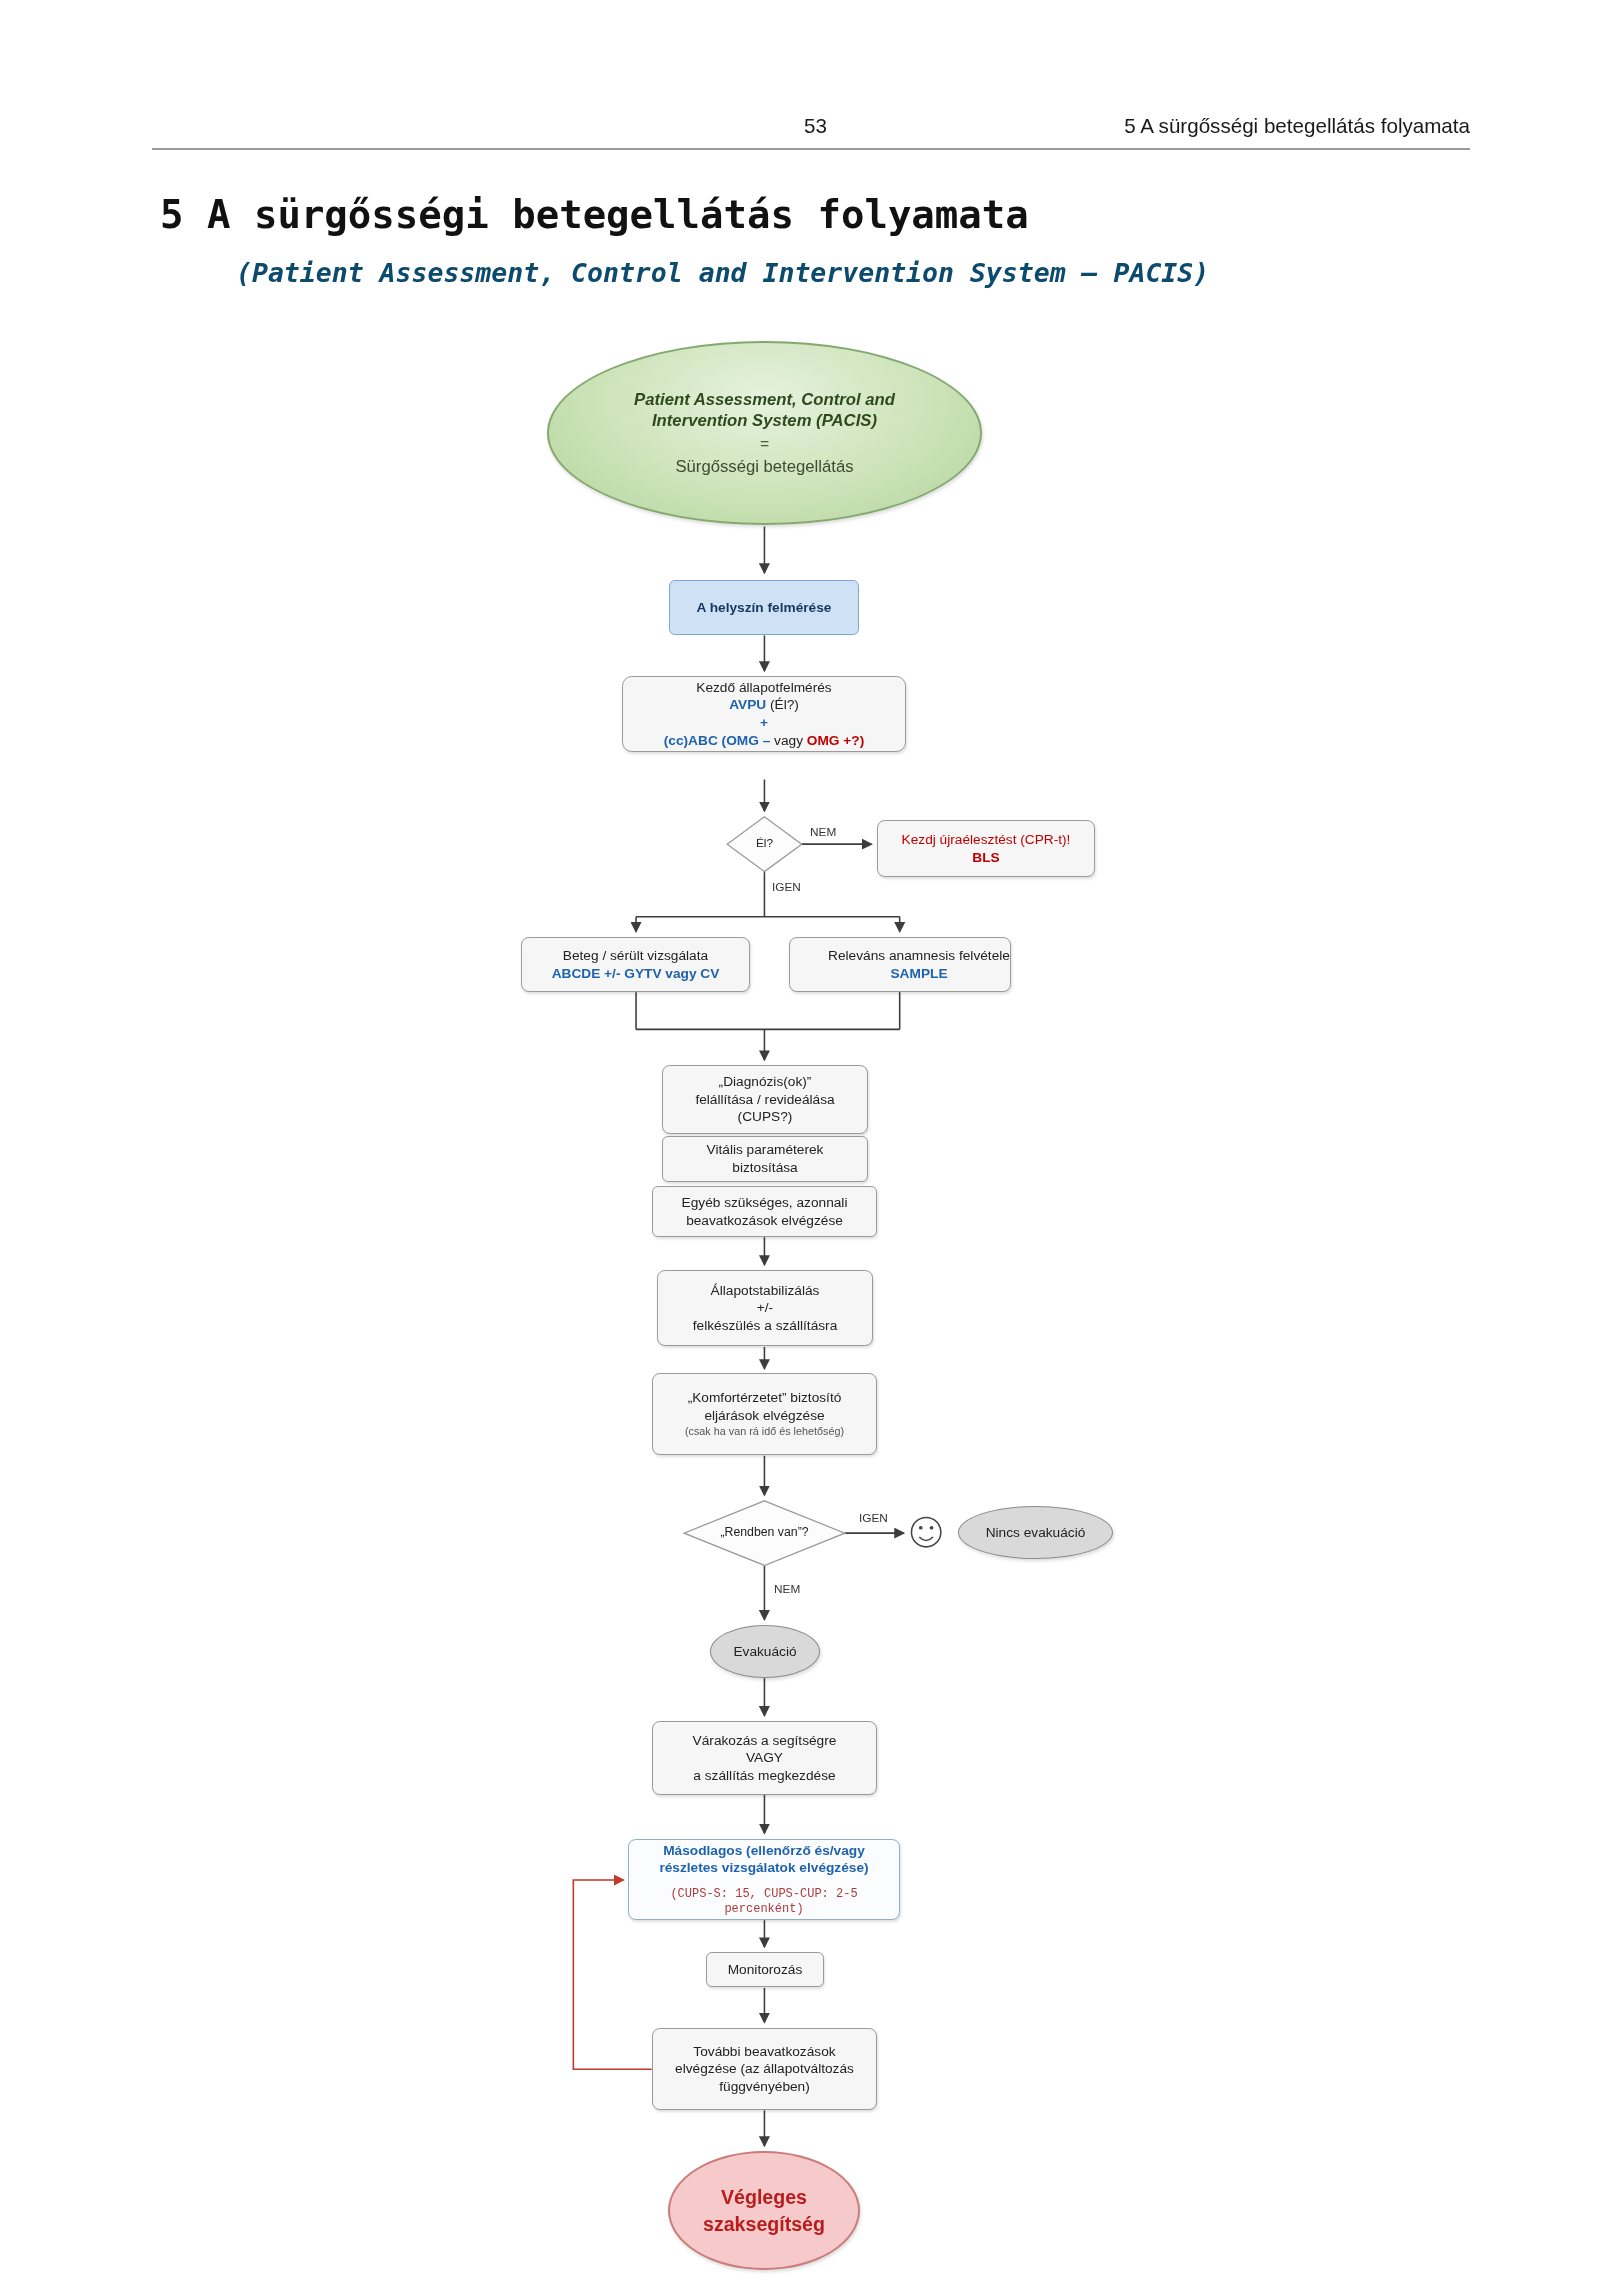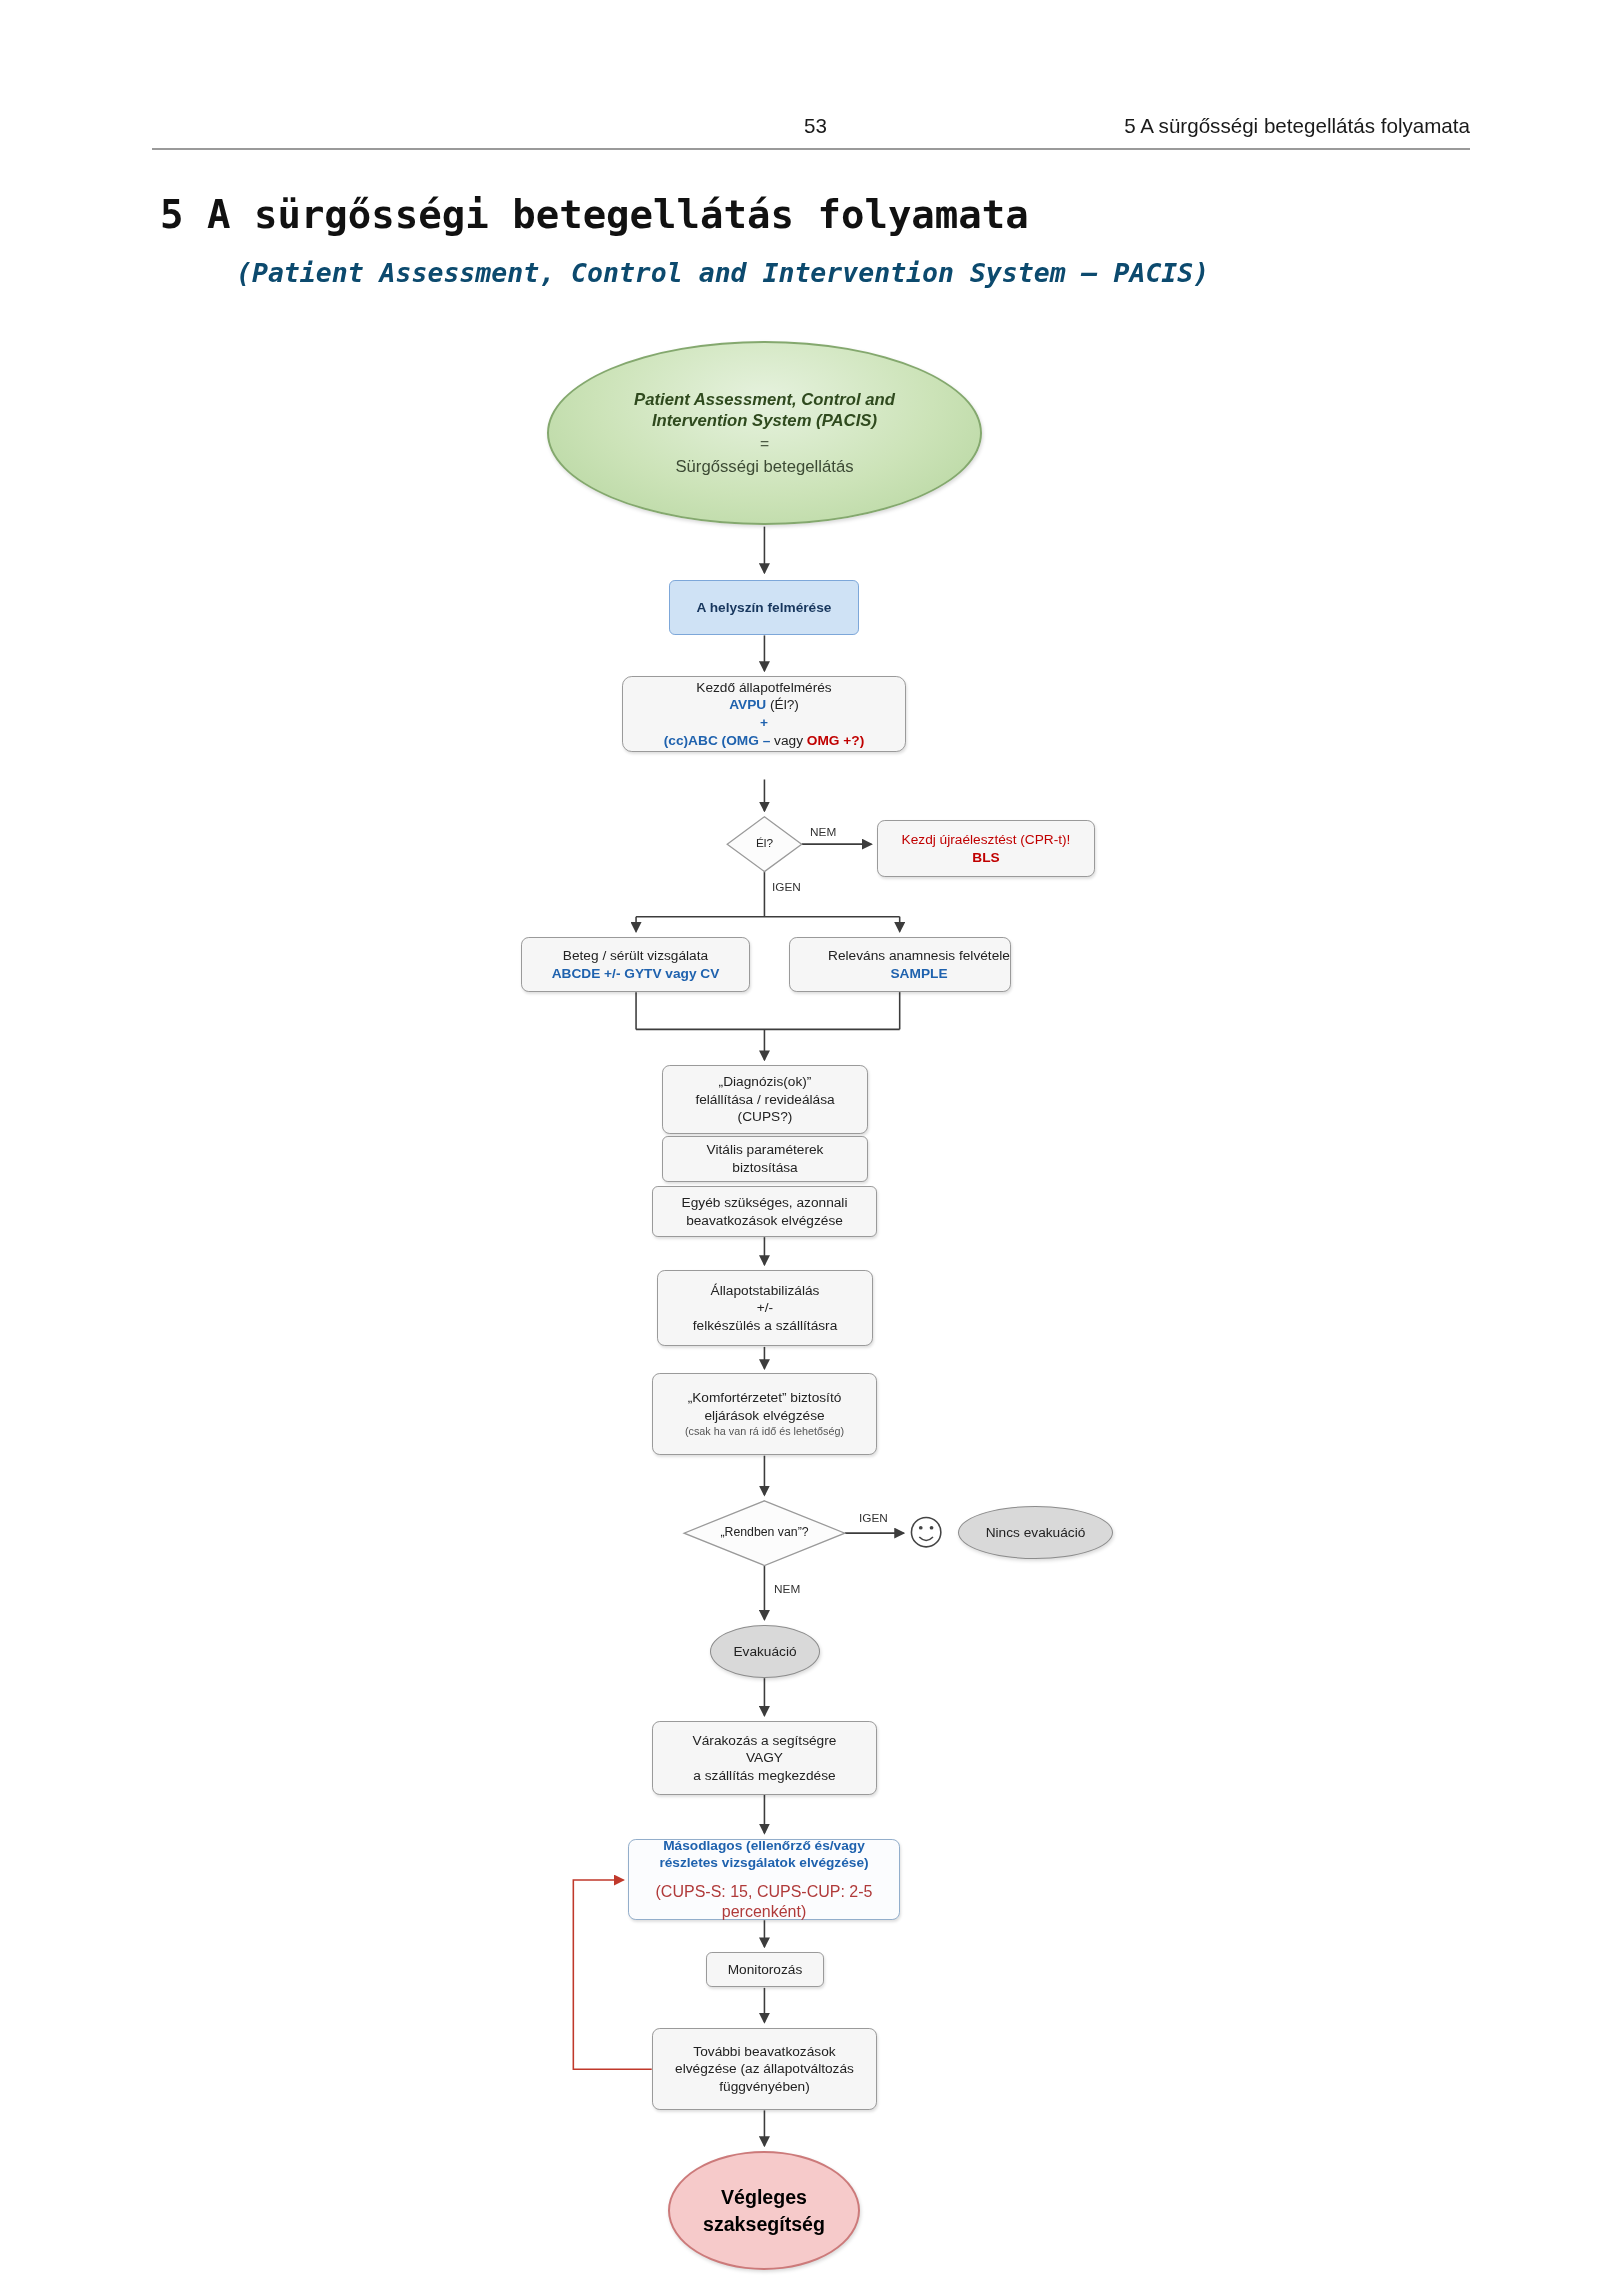--- a/index.html
+++ b/index.html
@@ -47,23 +47,23 @@
   .seg-blue { color:#1f62ae; font-weight:bold; }
   .seg-red  { color:#c00000; font-weight:bold; }
   .seg-dark { color:#222; }
   .blue-bold{ color:#1f62ae; font-weight:bold; }
   .red-line { color:#c00000; }
   .red-bold { color:#c00000; font-weight:bold; }
   .start-title { font-size:16.7px; font-weight:bold; font-style:italic; color:#2f4a1e; }
   .start-eq    { font-size:15.7px; color:#4d5b44; margin:2px 0; }
   .start-sub   { font-size:16.7px; color:#3c4a34; }
   .small-note  { font-size:10.8px; color:#555; margin-top:1px; }
-  .secondary-note { font-size:16px; color:#b03a3a; margin-top:10px; }
+  .secondary-note { font-size:12px; color:#b03a3a; margin-top:10px;font-family:Liberation Mono, monospace; }
   .branch-label { position:absolute; font-size:11.8px; color:#333; }
-  .final-text { font-size:19.6px; font-weight:bold; color:#000000; line-height:1.35; }
+  .final-text { font-size:19.6px; font-weight:bold; color:#b91c1c; line-height:1.35; }
 </style>
 </head>
 <body>
 
 <div class="page">
 
   <div class="hdr-num">53</div>
   <div class="hdr-title">5 A sürgősségi betegellátás folyamata</div>
   <div class="hdr-rule"></div>
 

